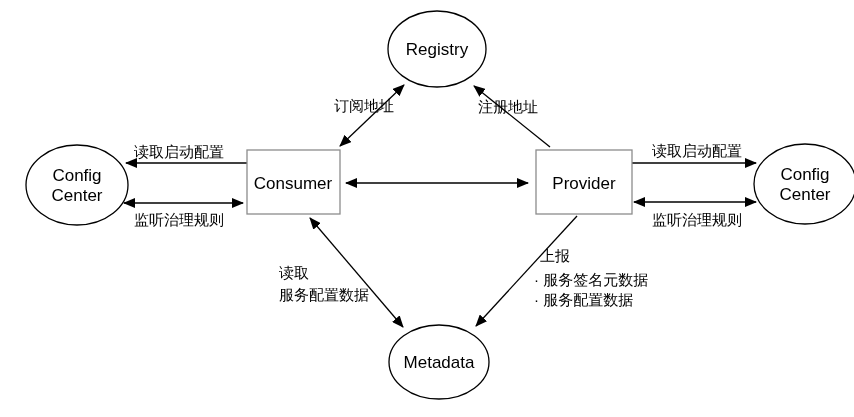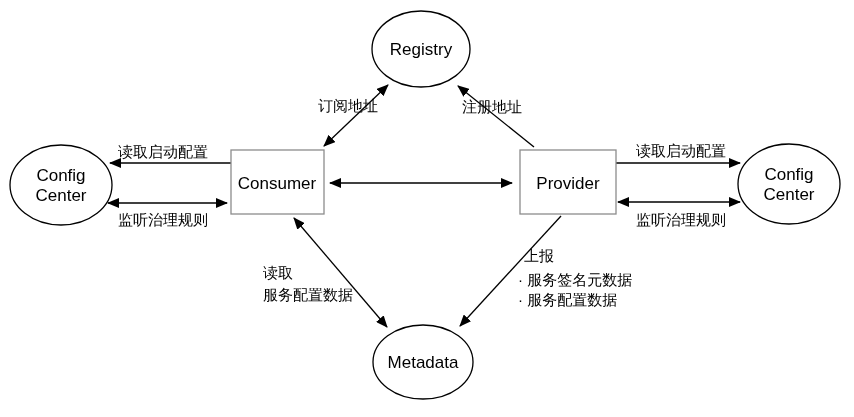--- a/index.html
+++ b/index.html
@@ -6,20 +6,21 @@
     margin: 0;
     padding: 0;
     background: #ffffff;
   }
   .stage {
     position: relative;
     width: 676px;
     height: 417px;
     background: #ffffff;
     font-family: "Liberation Sans", "DejaVu Sans", sans-serif;
+    padding-left: 16px;
   }
   svg {
     display: block;
   }
   .edge {
     stroke: #000000;
     stroke-width: 1.3;
     fill: none;
   }
   .node-ellipse {

